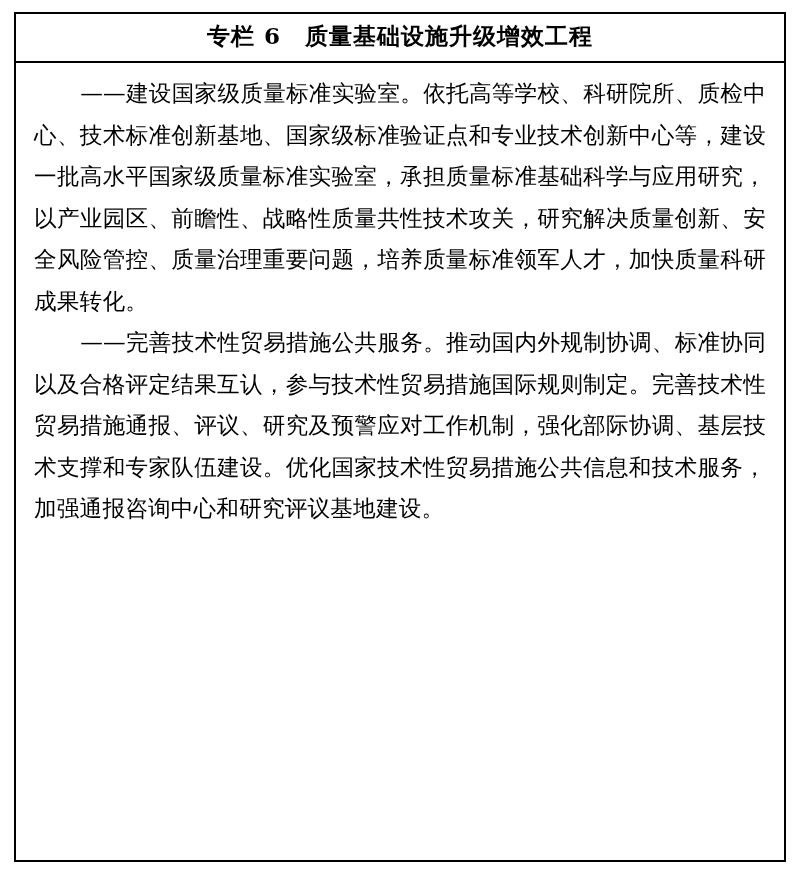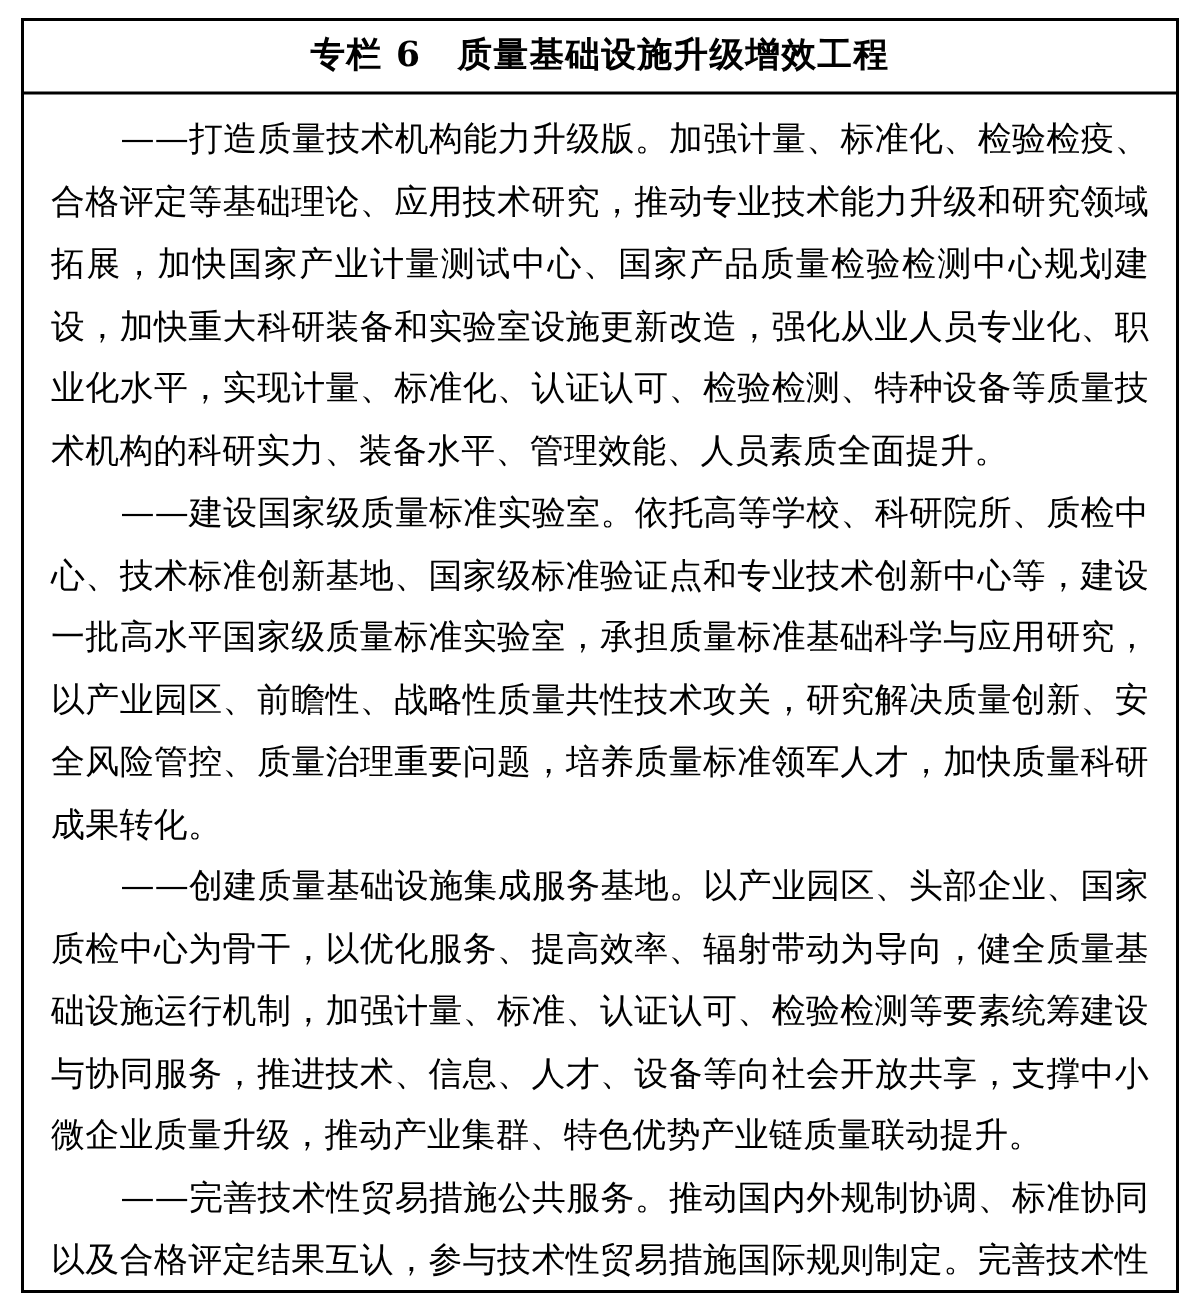--- a/index.html
+++ b/index.html
@@ -64,20 +64,18 @@
 <body>
 
 <div class="page">
   <div class="box">
 
     <div class="title-bar">
       <span class="title-text">专栏 6　质量基础设施升级增效工程</span>
     </div>
 
     <div class="content">
-      <p class="para">——打造质量技术机构能力升级版。加强计量、标准化、检验检疫、合格评定等基础理论、应用技术研究，推动专业技术能力升级和研究领域拓展，加快国家产业计量测试中心、国家产品质量检验检测中心规划建设，加快重大科研装备和实验室设施更新改造，强化从业人员专业化、职业化水平，实现计量、标准化、认证认可、检验检测、特种设备等质量技术机构的科研实力、装备水平、管理效能、人员素质全面提升。</p>
       <p class="para">——建设国家级质量标准实验室。依托高等学校、科研院所、质检中心、技术标准创新基地、国家级标准验证点和专业技术创新中心等，建设一批高水平国家级质量标准实验室，承担质量标准基础科学与应用研究，以产业园区、前瞻性、战略性质量共性技术攻关，研究解决质量创新、安全风险管控、质量治理重要问题，培养质量标准领军人才，加快质量科研成果转化。</p>
-      <p class="para">——创建质量基础设施集成服务基地。以产业园区、头部企业、国家质检中心为骨干，以优化服务、提高效率、辐射带动为导向，健全质量基础设施运行机制，加强计量、标准、认证认可、检验检测等要素统筹建设与协同服务，推进技术、信息、人才、设备等向社会开放共享，支撑中小微企业质量升级，推动产业集群、特色优势产业链质量联动提升。</p>
       <p class="para">——完善技术性贸易措施公共服务。推动国内外规制协调、标准协同以及合格评定结果互认，参与技术性贸易措施国际规则制定。完善技术性贸易措施通报、评议、研究及预警应对工作机制，强化部际协调、基层技术支撑和专家队伍建设。优化国家技术性贸易措施公共信息和技术服务，加强通报咨询中心和研究评议基地建设。</p>
     </div>
 
   </div>
 </div>
 
 </body></html>

